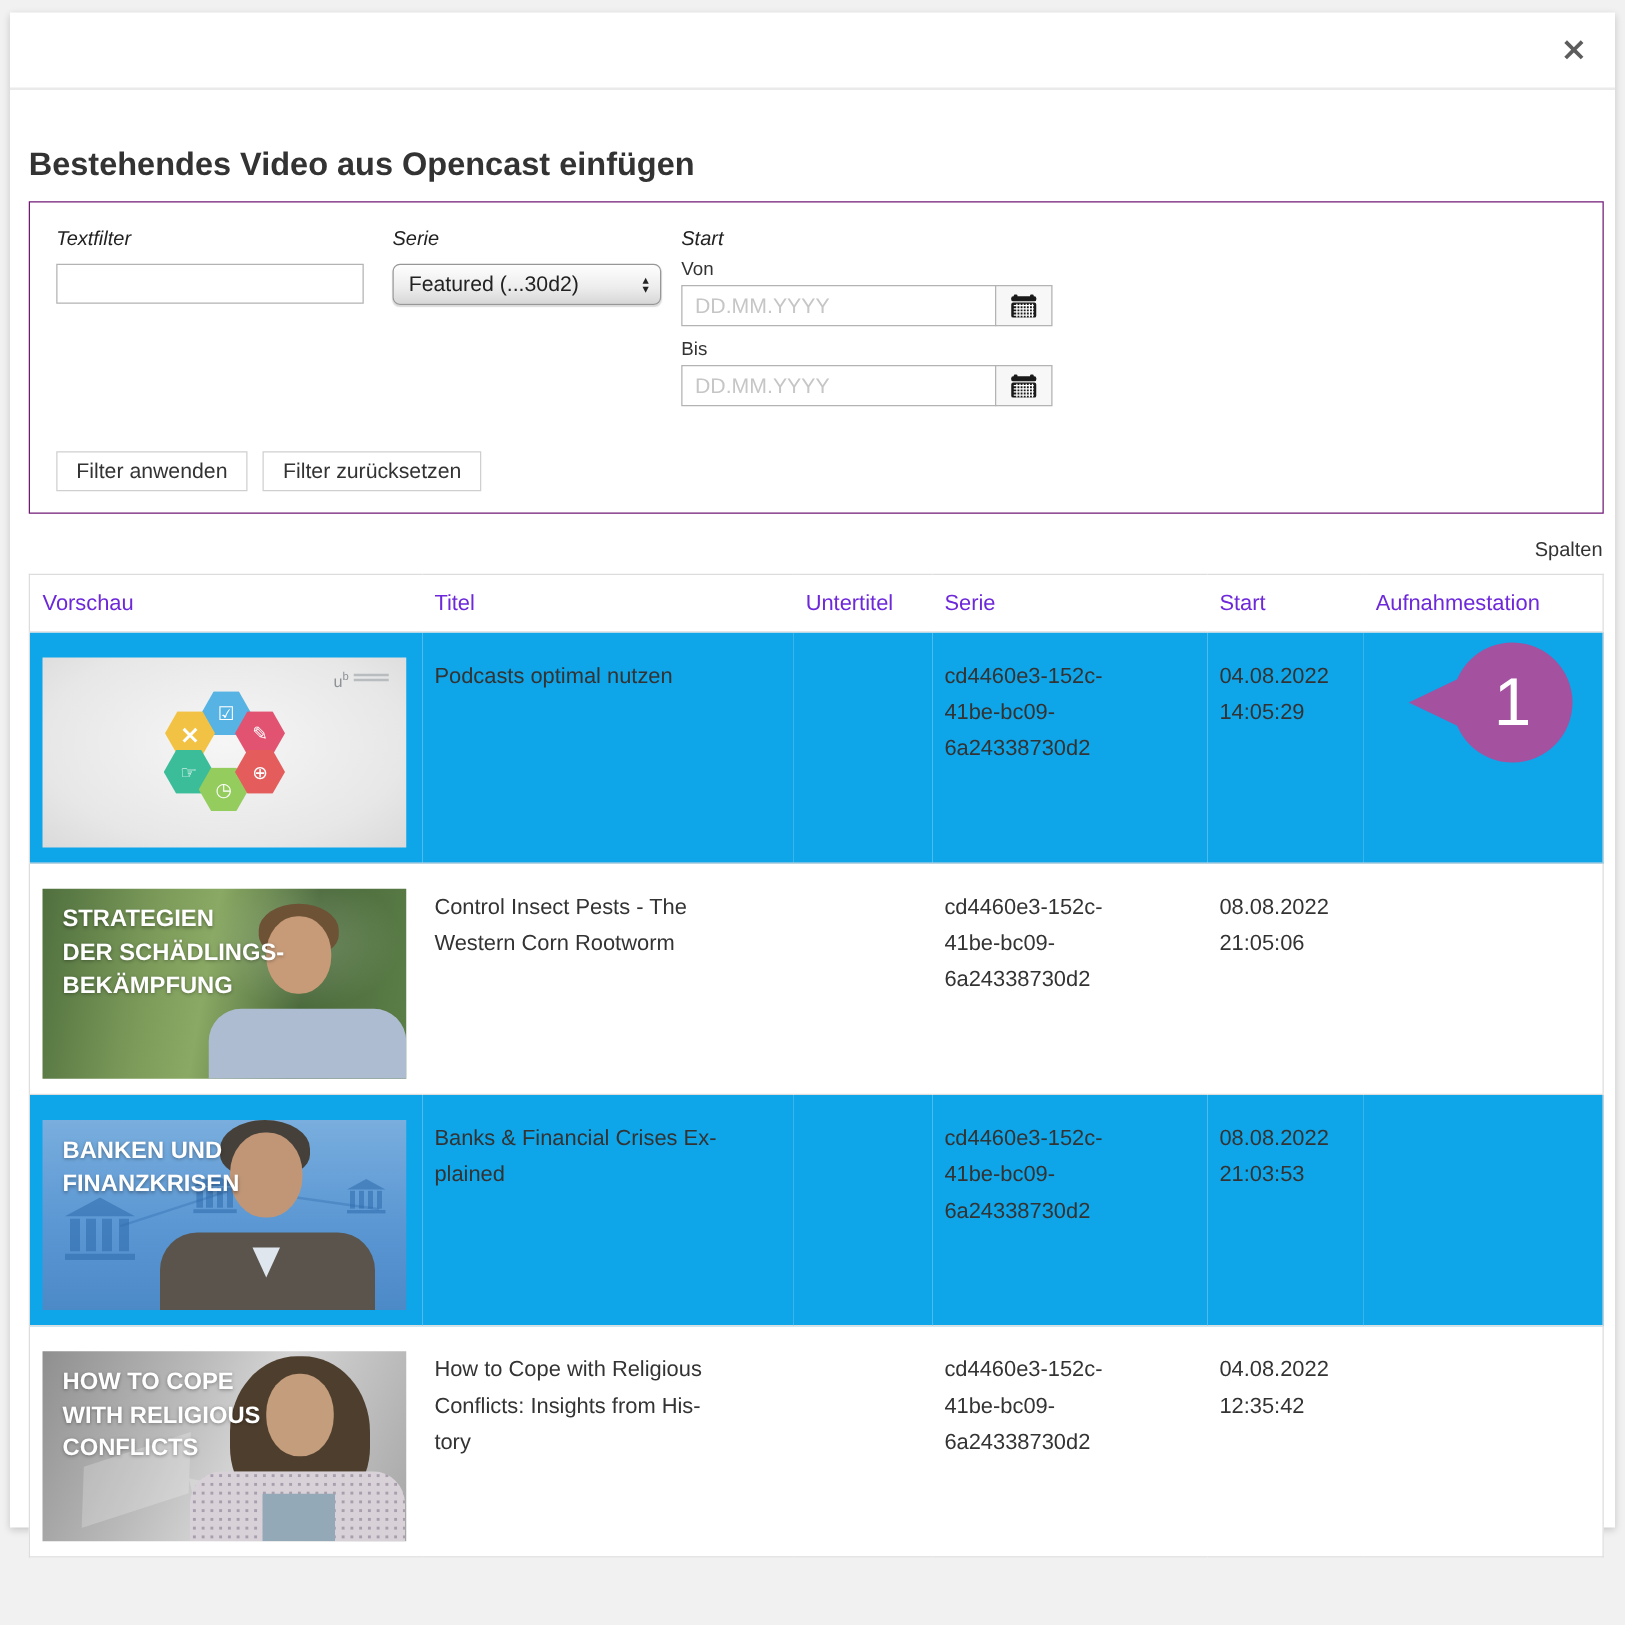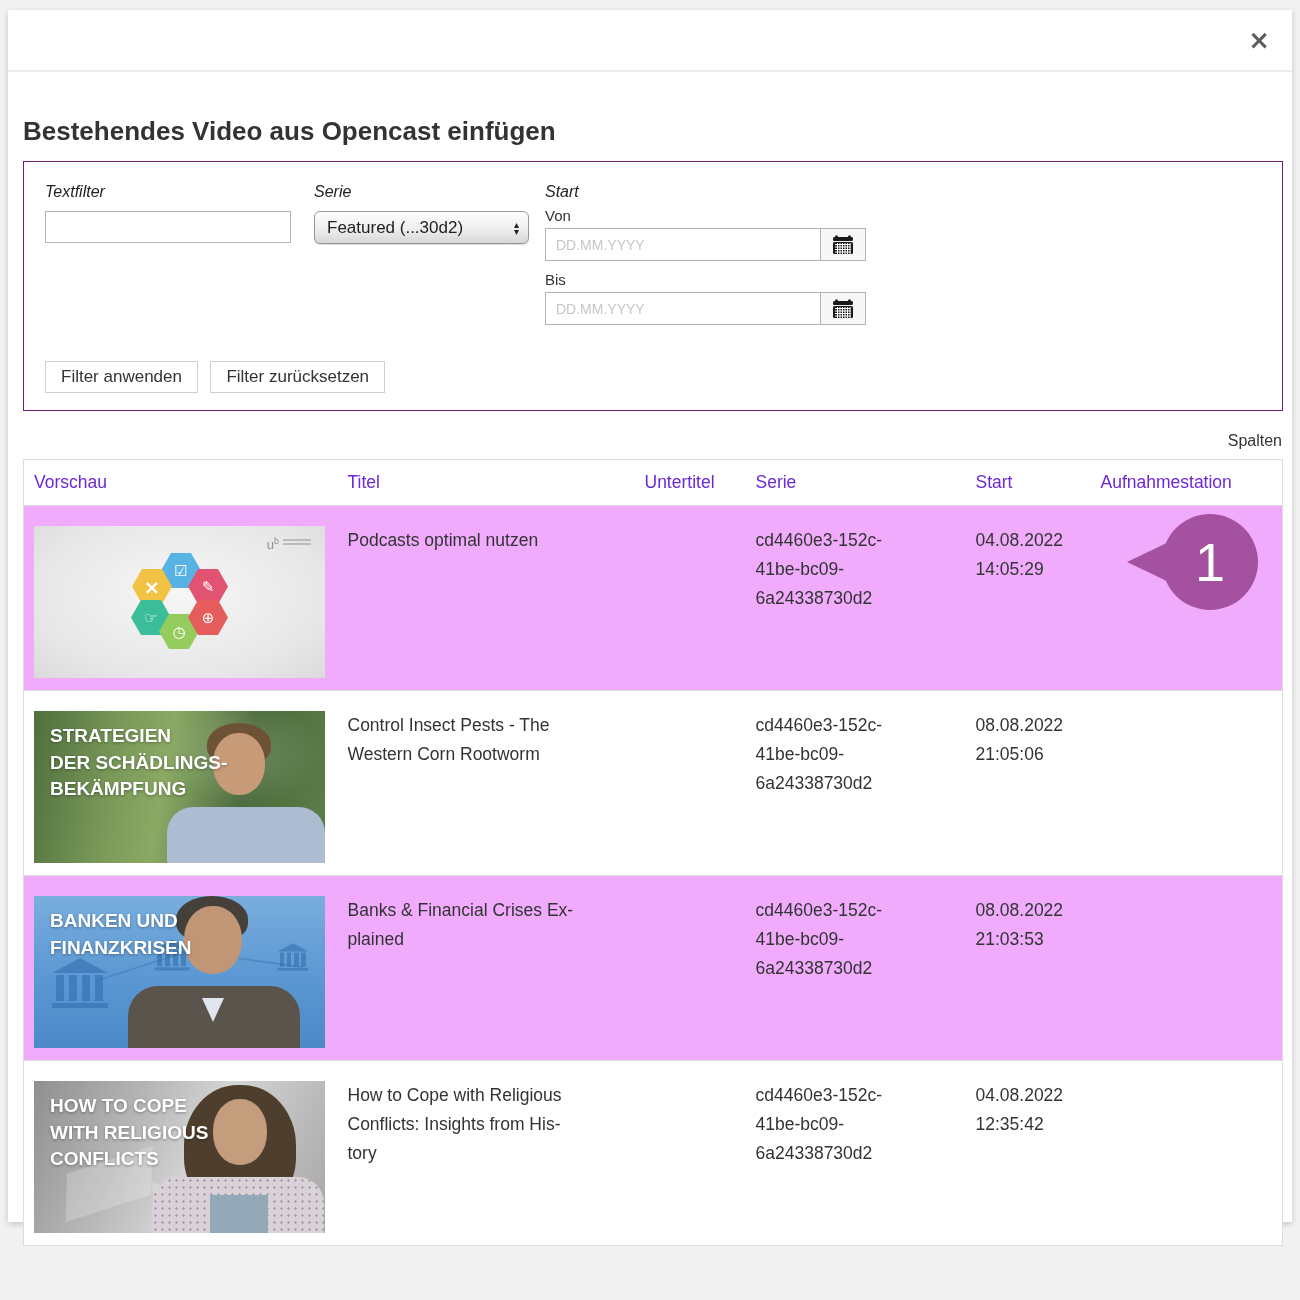--- a/index.html
+++ b/index.html
@@ -39,22 +39,22 @@
     background:linear-gradient(#fefefe,#ececec 60%,#d7d7d7);
     box-shadow:0 1px 1px rgba(0,0,0,.15);
     display:flex;align-items:center;justify-content:space-between;
     padding:0 9px 0 12px;box-sizing:border-box;font-size:17px;color:#222;cursor:pointer;
   }
   .select-arrows{display:flex;flex-direction:column;align-items:center;
     font-size:10px;line-height:7px;color:#222;font-family:"DejaVu Sans",sans-serif;}
   .sublabel{font-size:15px;color:#333;display:block;margin:0 0 4px;}
   .input-group{display:flex;margin-bottom:10px;}
   .date-input{
-    width:276px;height:33px;border:1px solid #b3b3b3;box-sizing:border-box;
-    font-size:14px;padding:0 10px;color:#4c1d95;font-family:inherit;background:#fff;
+    width:252px;height:33px;border:1px solid #b3b3b3;box-sizing:border-box;
+    font-size:17px;padding:0 10px;color:#4c1d95;font-family:inherit;background:#fff;
   }
   .date-input::placeholder{color:#c6c6c6;}
   .cal-btn{
     width:46px;height:33px;border:1px solid #b3b3b3;margin-left:-1px;background:#f7f7f7;
     display:flex;align-items:center;justify-content:center;cursor:pointer;box-sizing:border-box;padding:0;
   }
   .filter-buttons{margin-top:26px;}
   .btn{
     display:inline-block;background:#fff;border:1px solid #cfcfcf;
     font-size:17px;color:#333;padding:5px 15px;margin-right:8px;cursor:pointer;font-family:inherit;
@@ -65,21 +65,21 @@
   .spalten-link{cursor:pointer;}
   table.videos{width:100%;border-collapse:collapse;border:1px solid #ddd;background:#fff;}
   table.videos th{
     font-weight:400;text-align:left;font-size:17.5px;color:#6d28d9;
     padding:12px 10px;border-bottom:1px solid #ddd;background:#fff;
   }
   table.videos td{
     vertical-align:top;padding:20px 10px 12px;border-top:1px solid #ddd;
     font-size:17.5px;color:#333;
   }
-  table.videos tr.odd td{background:#f0abfc;}
+  table.videos tr.odd td{background:#0ea5e9;}
   .cell-text{white-space:pre-line;line-height:29px;}
 
   
   .thumb{width:291px;height:152px;position:relative;overflow:hidden;cursor:pointer;}
   .thumb-overlay{
     position:absolute;top:12px;left:16px;z-index:3;
     font-weight:700;font-size:19px;line-height:1.4;color:#fff;
     white-space:pre-line;text-shadow:0 1px 3px rgba(0,0,0,.35);
   }
 

